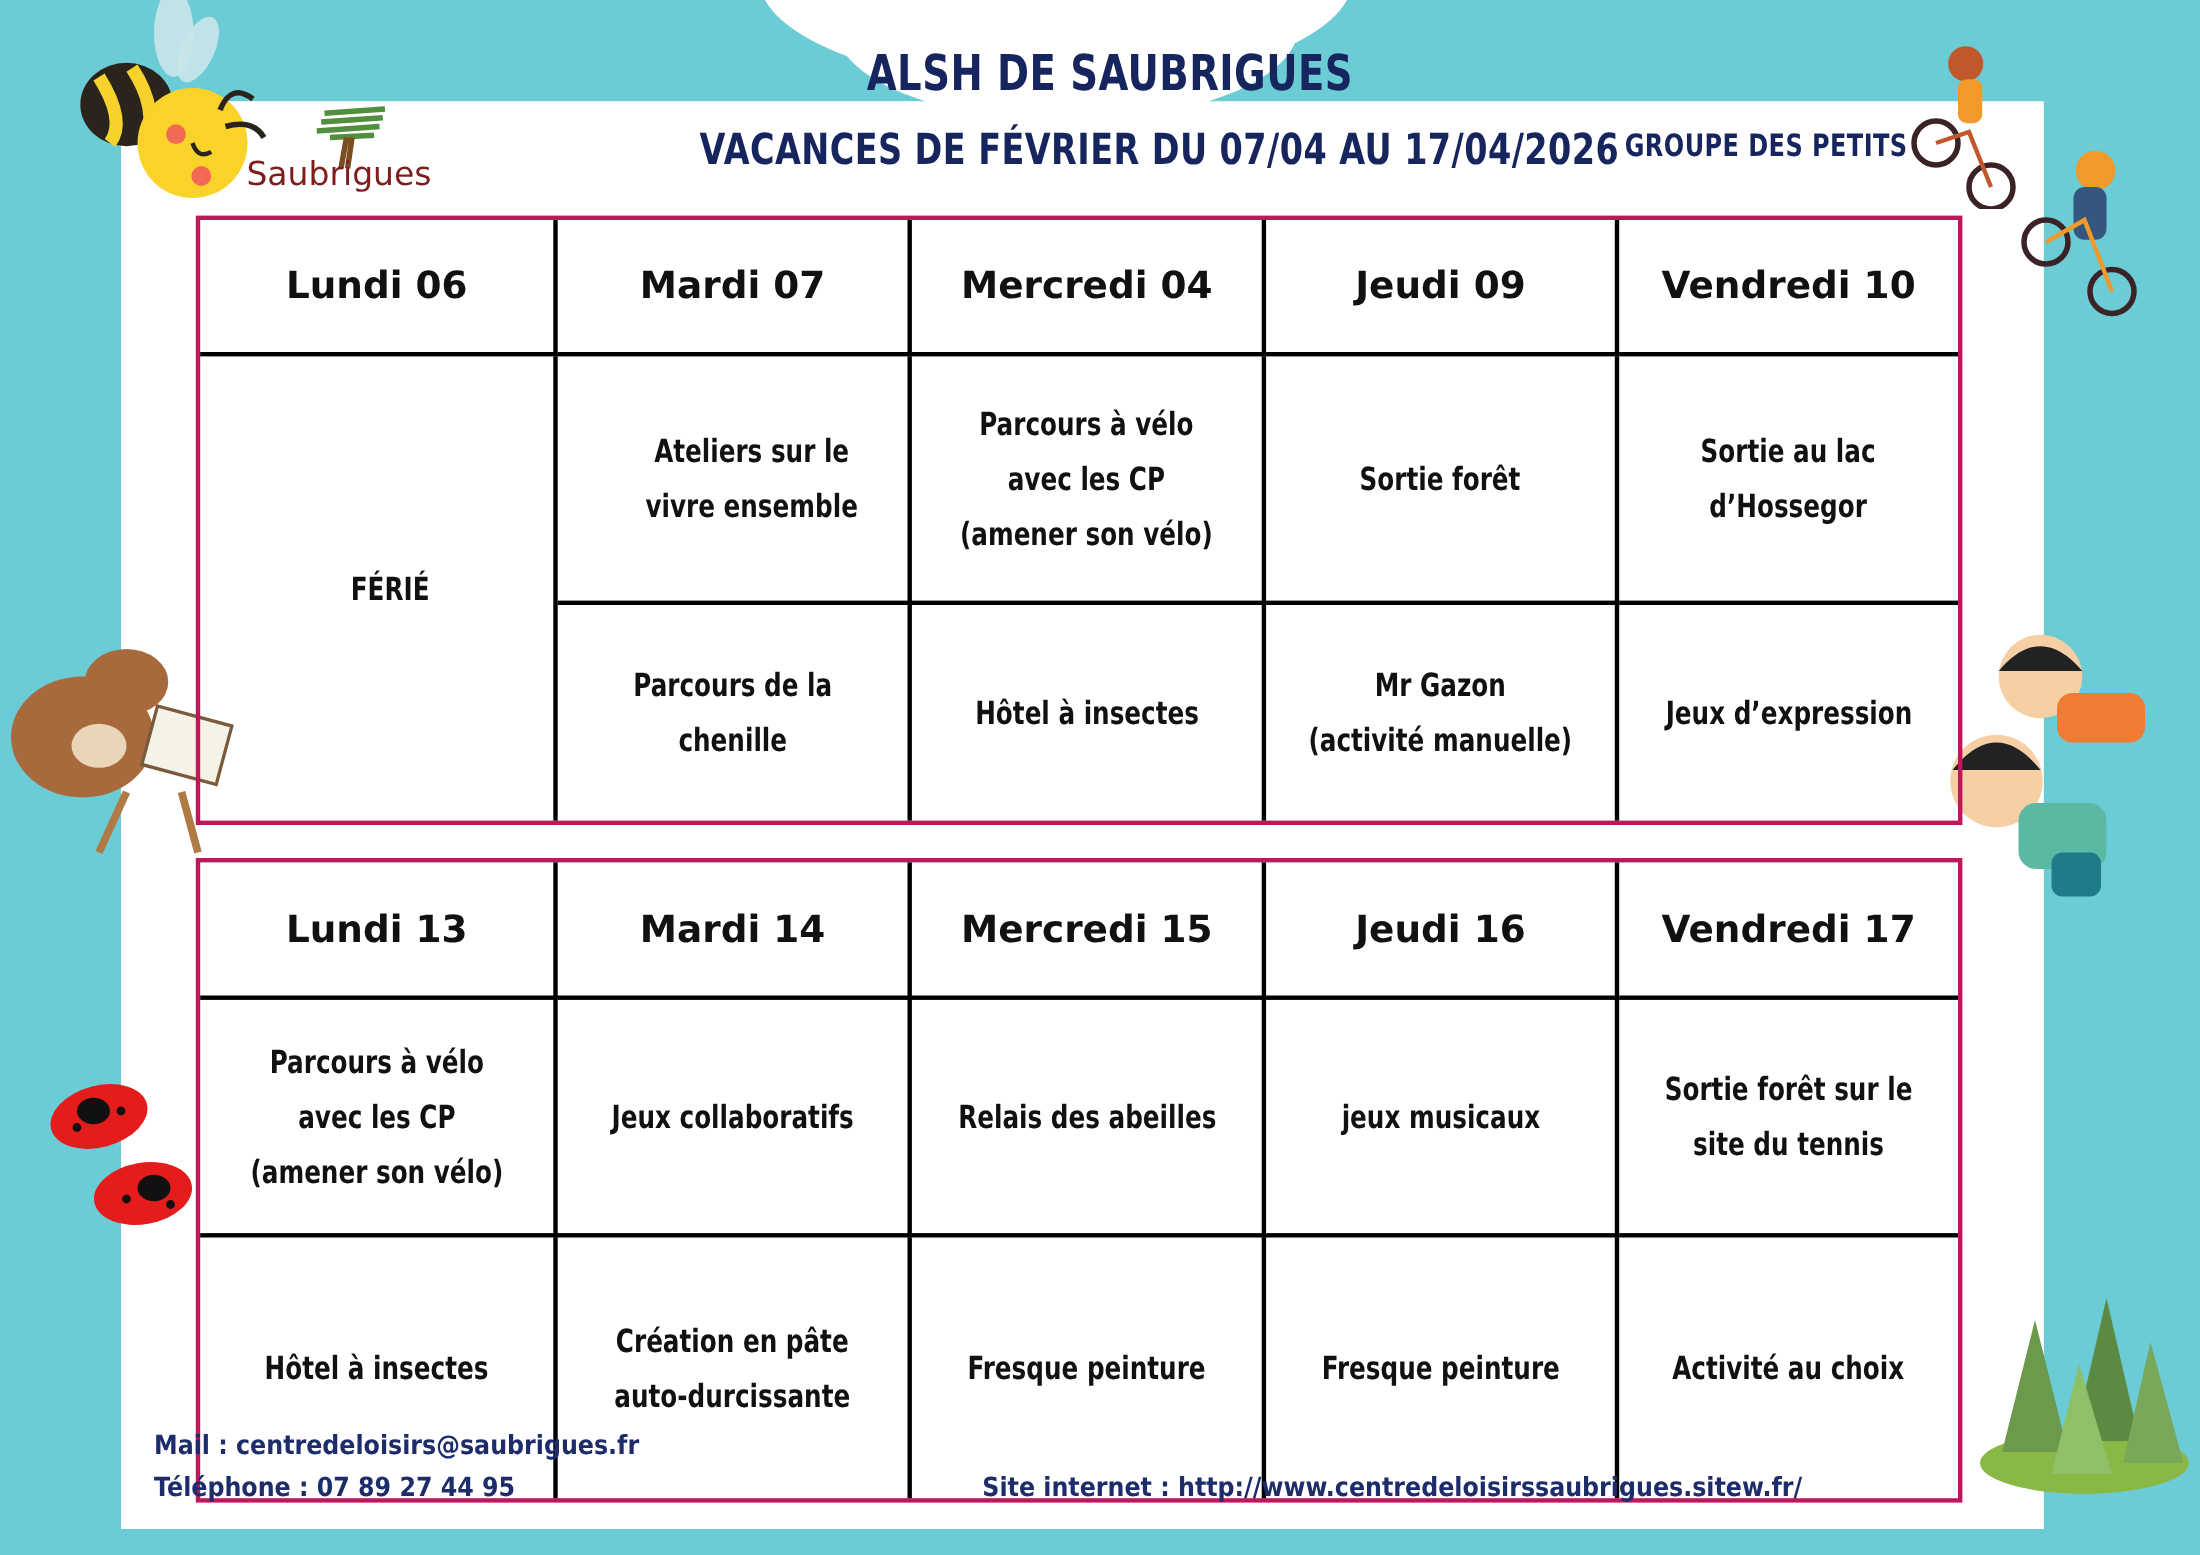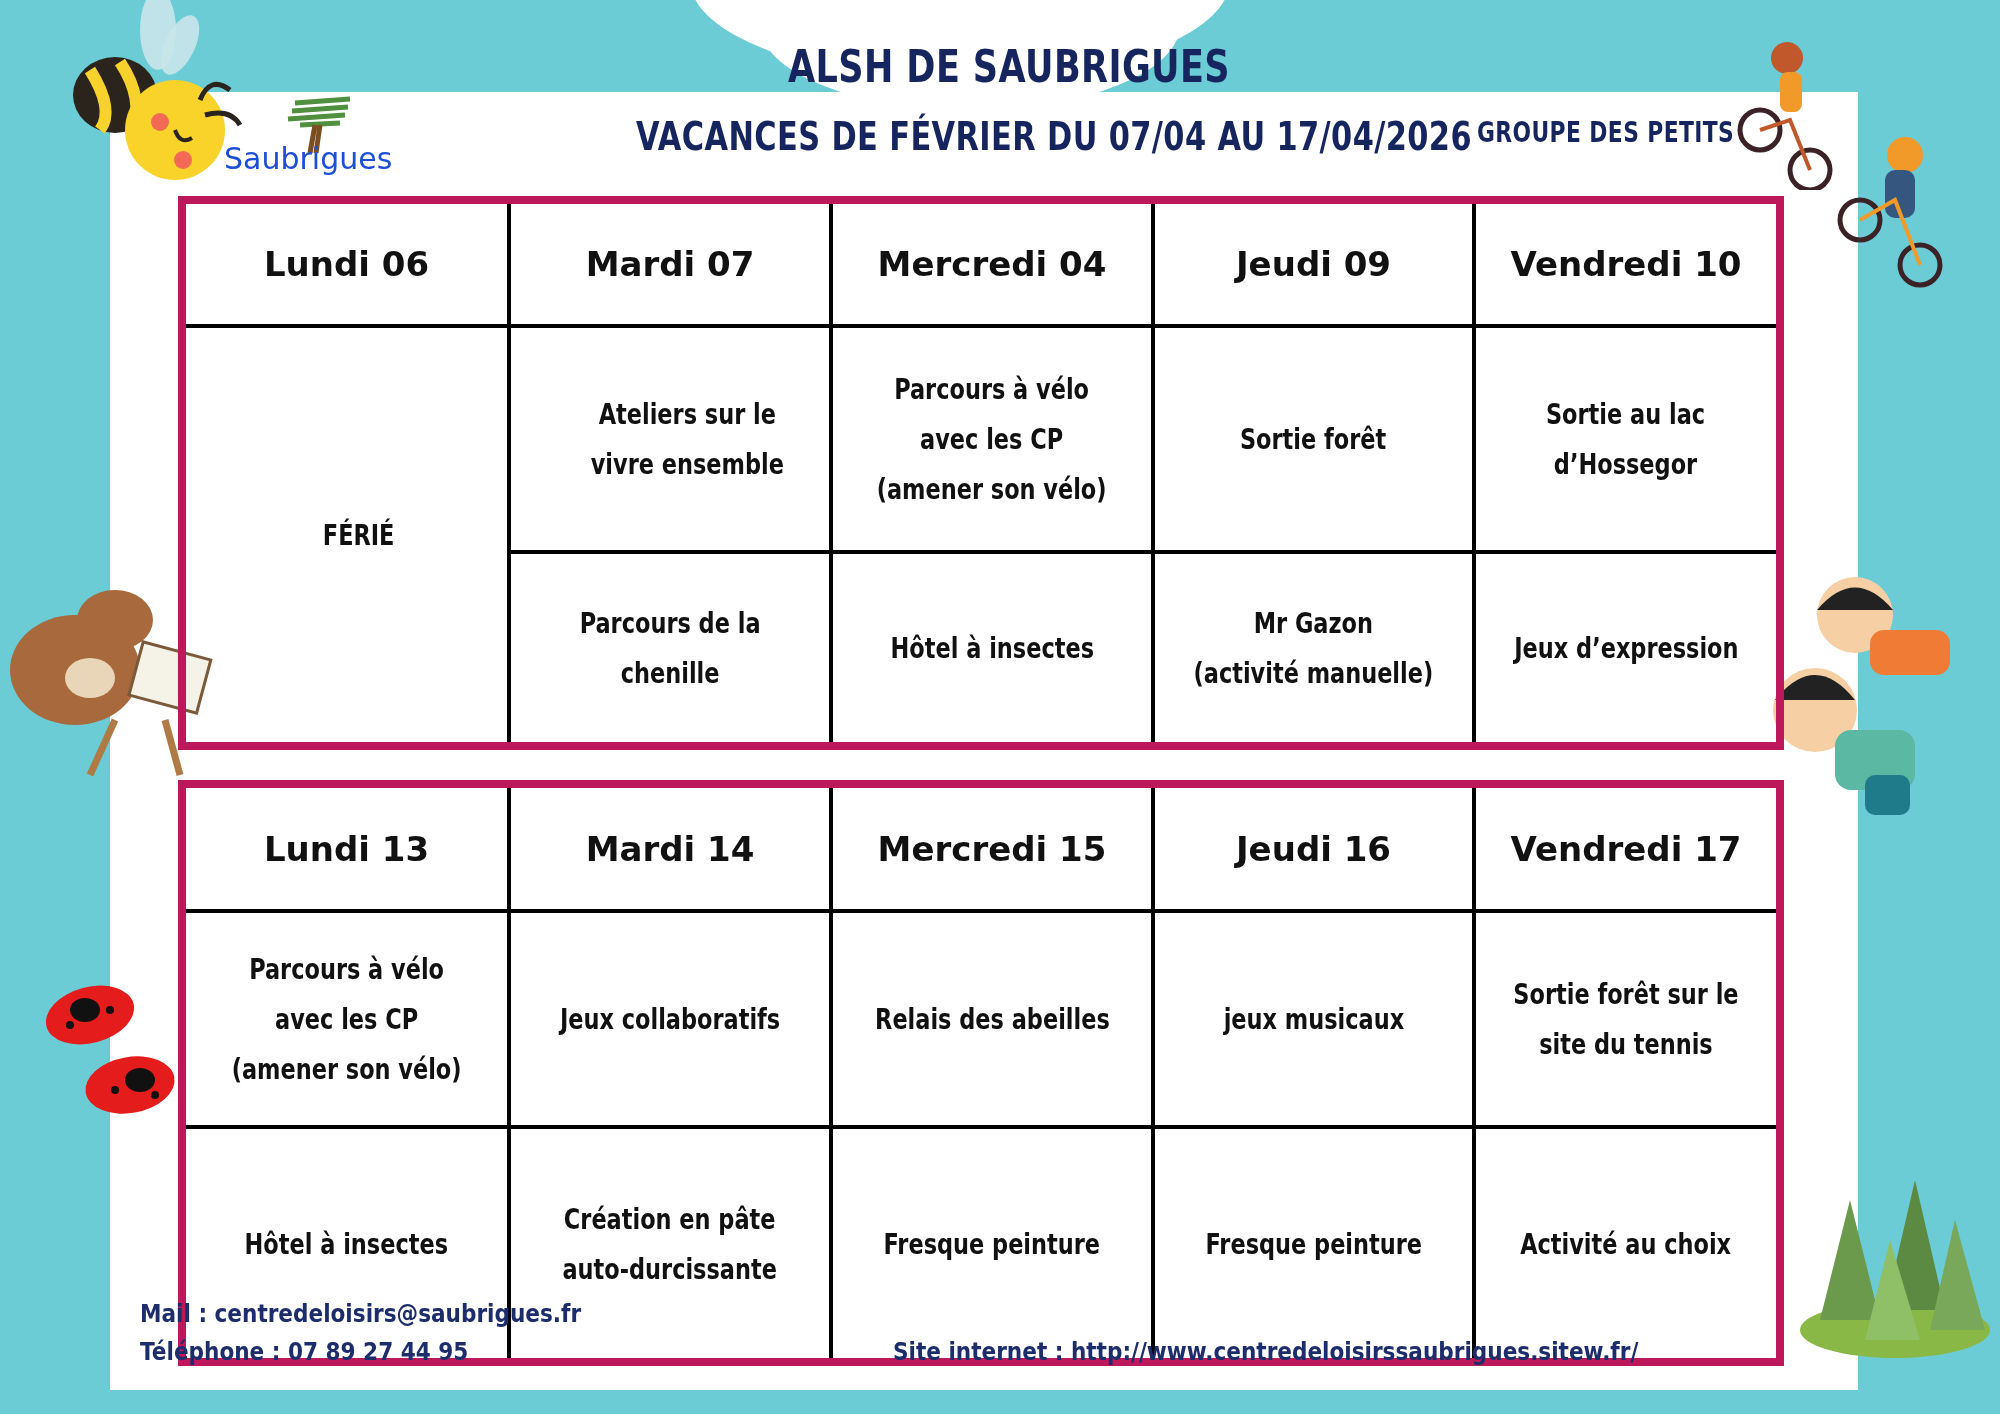--- a/index.html
+++ b/index.html
@@ -1,20 +1,20 @@
 <!DOCTYPE html>
 <html><head>
 <meta charset="utf-8">
 <style>
   html,body{margin:0;padding:0;}
   body{width:2000px;height:1414px;position:relative;overflow:hidden;background:#6bccd6;font-family:"Liberation Sans","DejaVu Sans",sans-serif;}
   .panel{position:absolute;left:110px;top:92px;width:1748px;height:1298px;background:#ffffff;}
   .cloud{position:absolute;background:#ffffff;border-radius:50%;}
   .title{position:absolute;color:#16255e;font-family:"DejaVu Sans","Liberation Sans",sans-serif;font-weight:bold;transform:scaleX(0.78);transform-origin:left top;white-space:nowrap;letter-spacing:0.5px;}
-  .grid{position:absolute;left:178px;width:1606px;border:8px solid #be185d;box-sizing:border-box;display:grid;grid-template-columns:325px 322px 322px 321px 1fr;}
+  .grid{position:absolute;left:178px;width:1606px;border:4px solid #be185d;box-sizing:border-box;display:grid;grid-template-columns:325px 322px 322px 321px 1fr;}
   .cell{border-right:4px solid #000;border-bottom:4px solid #000;display:flex;align-items:center;justify-content:center;text-align:center;box-sizing:border-box;padding:0 10px;}
   .cell.lastcol{border-right:none;}
   .cell.lastrow{border-bottom:none;}
   .day{font-family:"DejaVu Sans",sans-serif;font-weight:bold;font-size:34px;color:#111;}
   .act{font-family:"DejaVu Sans Condensed","DejaVu Sans",sans-serif;font-weight:bold;font-size:29px;color:#111;line-height:50px;white-space:pre-line;transform:scaleX(0.86);}
   .footer{position:absolute;color:#1d2d6b;font-family:"DejaVu Sans",sans-serif;font-weight:bold;font-size:24px;transform:scaleX(0.9);transform-origin:left top;white-space:nowrap;}
   .deco{position:absolute;}
 </style>
 </head>
 <body>
@@ -36,21 +36,21 @@
   <circle cx="120" cy="122" r="9" fill="#f26a56"></circle>
   <circle cx="143" cy="160" r="9" fill="#f26a56"></circle>
   <path d="M135 130 Q140 145 152 138" stroke="#2a241c" stroke-width="4" fill="none"></path>
 </svg>
 
 <div class="deco" style="left:220px;top:95px;width:160px;height:85px;">
   <svg width="160" height="60" viewBox="0 0 160 60">
     <path d="M75 8 L130 4 M72 16 L128 12 M68 24 L125 20 M80 30 L120 28" stroke="#4f8f3d" stroke-width="5"></path>
     <path d="M95 30 L90 58 M100 30 L96 58" stroke="#7a4e21" stroke-width="5"></path>
   </svg>
-  <div style="position:absolute;left:4px;top:46px;font-size:30px;color:#1d4ed8;font-family:'DejaVu Sans',sans-serif;">Saubrigues</div>
+  <div style="position:absolute;left:4px;top:46px;font-size:30px;color:#7f1d1d;font-family:'DejaVu Sans',sans-serif;">Saubrigues</div>
 </div>
 
 <div class="title" style="left:788px;top:40px;font-size:45px;">ALSH DE SAUBRIGUES</div>
 <div class="title" style="left:636px;top:114px;font-size:39px;">VACANCES DE FÉVRIER DU 07/04 AU 17/04/2026</div>
 <div class="title" style="left:1477px;top:116px;font-size:28px;">GROUPE DES PETITS</div>
 
 <svg class="deco" style="left:1725px;top:40px;" width="120" height="150" viewBox="0 0 120 150">
   <circle cx="62" cy="18" r="16" fill="#c0582b"></circle>
   <rect x="55" y="32" width="22" height="40" rx="8" fill="#f19a2a"></rect>
   <circle cx="35" cy="90" r="20" fill="none" stroke="#3a2226" stroke-width="5"></circle>

